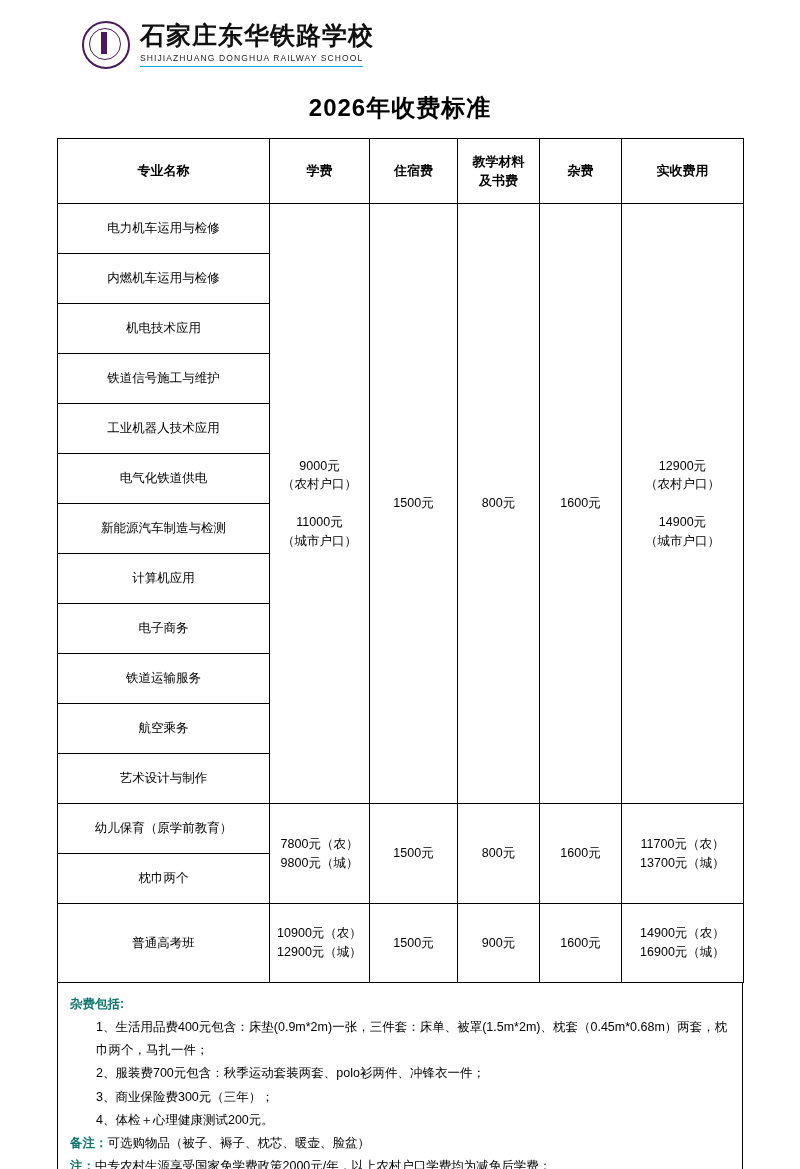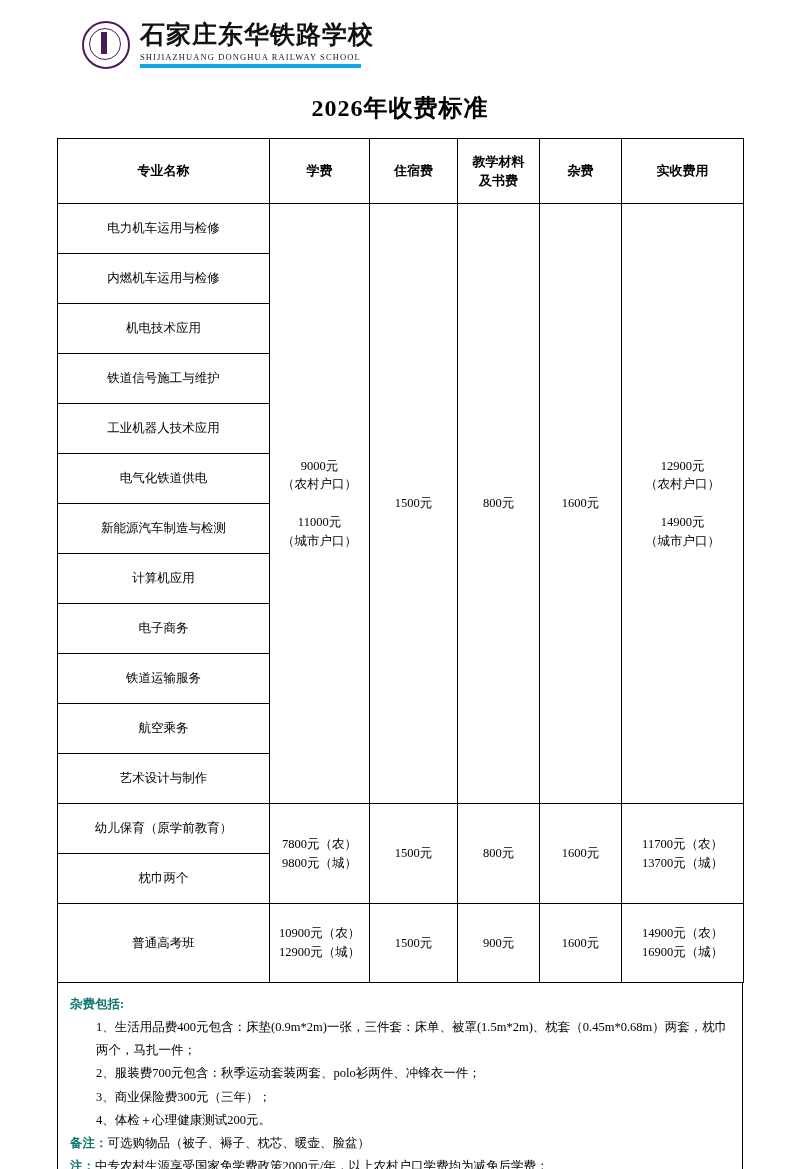--- a/index.html
+++ b/index.html
@@ -13,21 +13,20 @@
     font-family: "Liberation Sans", "DejaVu Sans", sans-serif;
     color: #000000;
     position: relative;
     overflow: hidden;
   }
   .page {
     position: relative;
     width: 800px;
     height: 1169px;
     box-sizing: border-box;
-    font-family: Liberation Serif, serif;
   }
 
   
   .header {
     display: flex;
     align-items: center;
     padding: 28px 0 0 82px;
     height: 62px;
     box-sizing: border-box;
   }
@@ -63,21 +62,21 @@
     font-size: 25px;
     font-weight: bold;
     letter-spacing: 1px;
     color: #111111;
   }
   .logo-en {
     font-size: 8.5px;
     letter-spacing: 1.1px;
     color: #222222;
     margin-top: 5px;
-    border-bottom: 4px solid #0ea5e9;
+    border-bottom: 1px solid #0ea5e9;
     padding-bottom: 3px;
     display: inline-block;
   }
 
   
   .doc-title {
     text-align: center;
     font-size: 24px;
     font-weight: bold;
     margin: 30px 0 14px 0;

